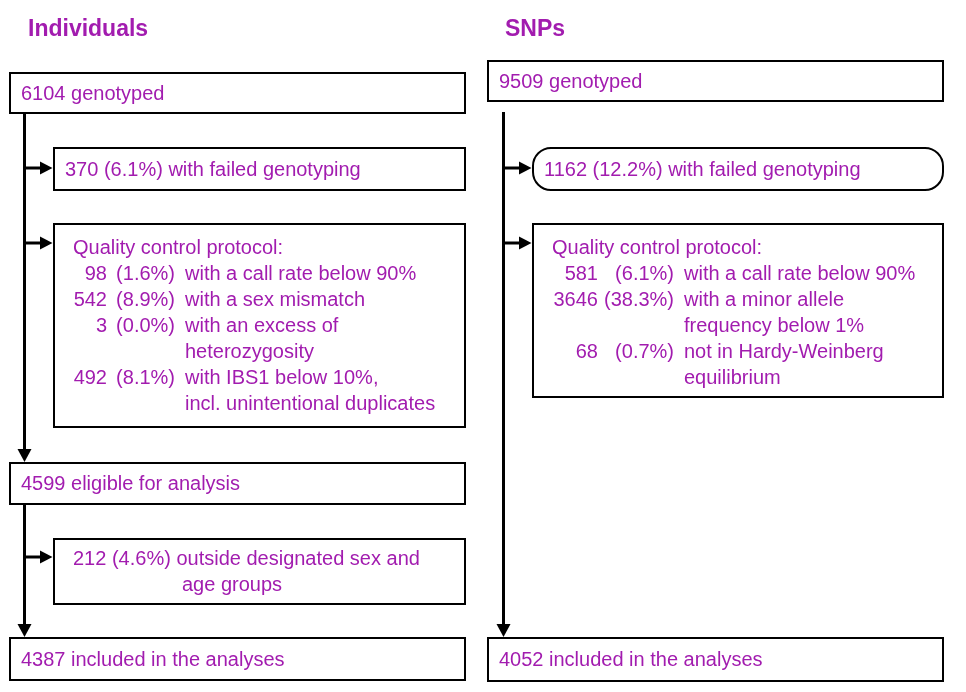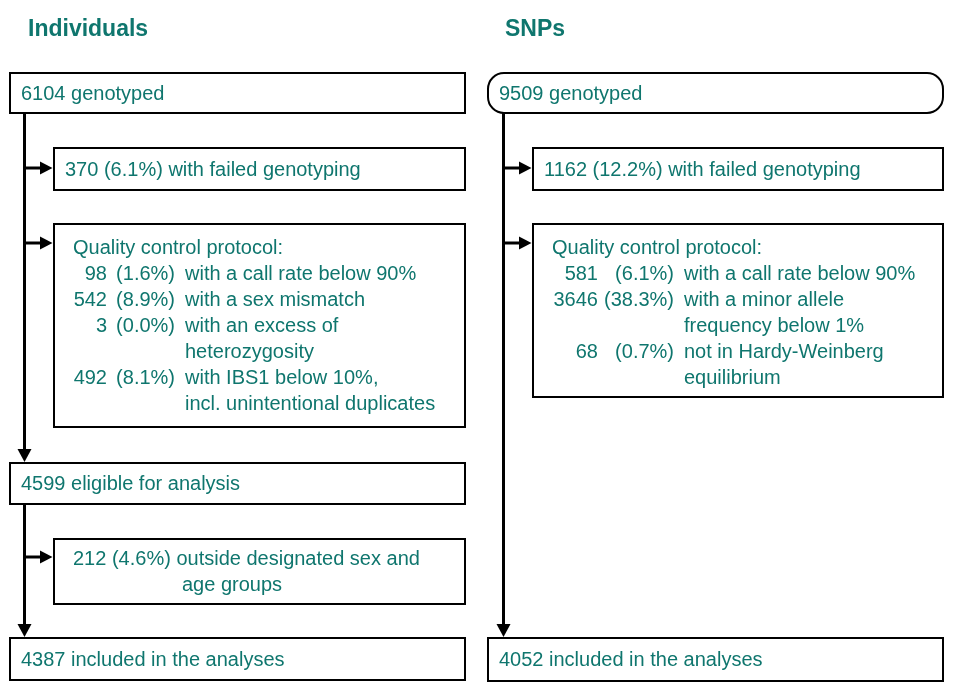--- a/index.html
+++ b/index.html
@@ -1,21 +1,21 @@
 <!DOCTYPE html>
 <html><head>
 <meta charset="utf-8">
 <style>
   html,body{margin:0;padding:0;background:#ffffff;}
   #canvas{
     position:relative;
     width:966px;height:692px;
     background:#ffffff;
     font-family:"Liberation Sans", sans-serif;
-    color:#0f766e;
+    color:#a21caf;
     overflow:hidden;
   }
   .heading{
     position:absolute;
     font-size:23px;
     font-weight:bold;
     line-height:28px;
     white-space:nowrap;
   }
   .box{
@@ -129,23 +129,23 @@
 
   <div class="box single" style="left:9px;top:462px;width:457px;height:43px;">4599 eligible for analysis</div>
 
   <div class="box twoline" style="left:53px;top:538px;width:413px;height:67px;">
     <div class="l1">212 (4.6%) outside designated sex and</div>
     <div class="l2">age groups</div>
   </div>
 
   <div class="box single" style="left:9px;top:637px;width:457px;height:44px;">4387 included in the analyses</div>
 
-  <div class="box single" style="left:487px;top:72px;width:457px;height:42px;border-radius:17px;">9509 genotyped</div>
+  <div class="box single" style="left:487px;top:60px;width:457px;height:42px;">9509 genotyped</div>
 
-  <div class="box single" style="left:532px;top:147px;width:412px;height:44px;">1162 (12.2%) with failed genotyping</div>
+  <div class="box single" style="left:532px;top:147px;width:412px;height:44px;border-radius:19px;">1162 (12.2%) with failed genotyping</div>
 
   <div class="box qc qc-right" style="left:532px;top:223px;width:412px;height:175px;">
     <div class="qc-title">Quality control protocol:</div>
     <div>
         <div class="qc-line">
           <span class="num">581</span>
           <span class="pct">(6.1%)</span>
           <span class="txt">with a call rate below 90%</span>
         </div>
         <div class="qc-line">

